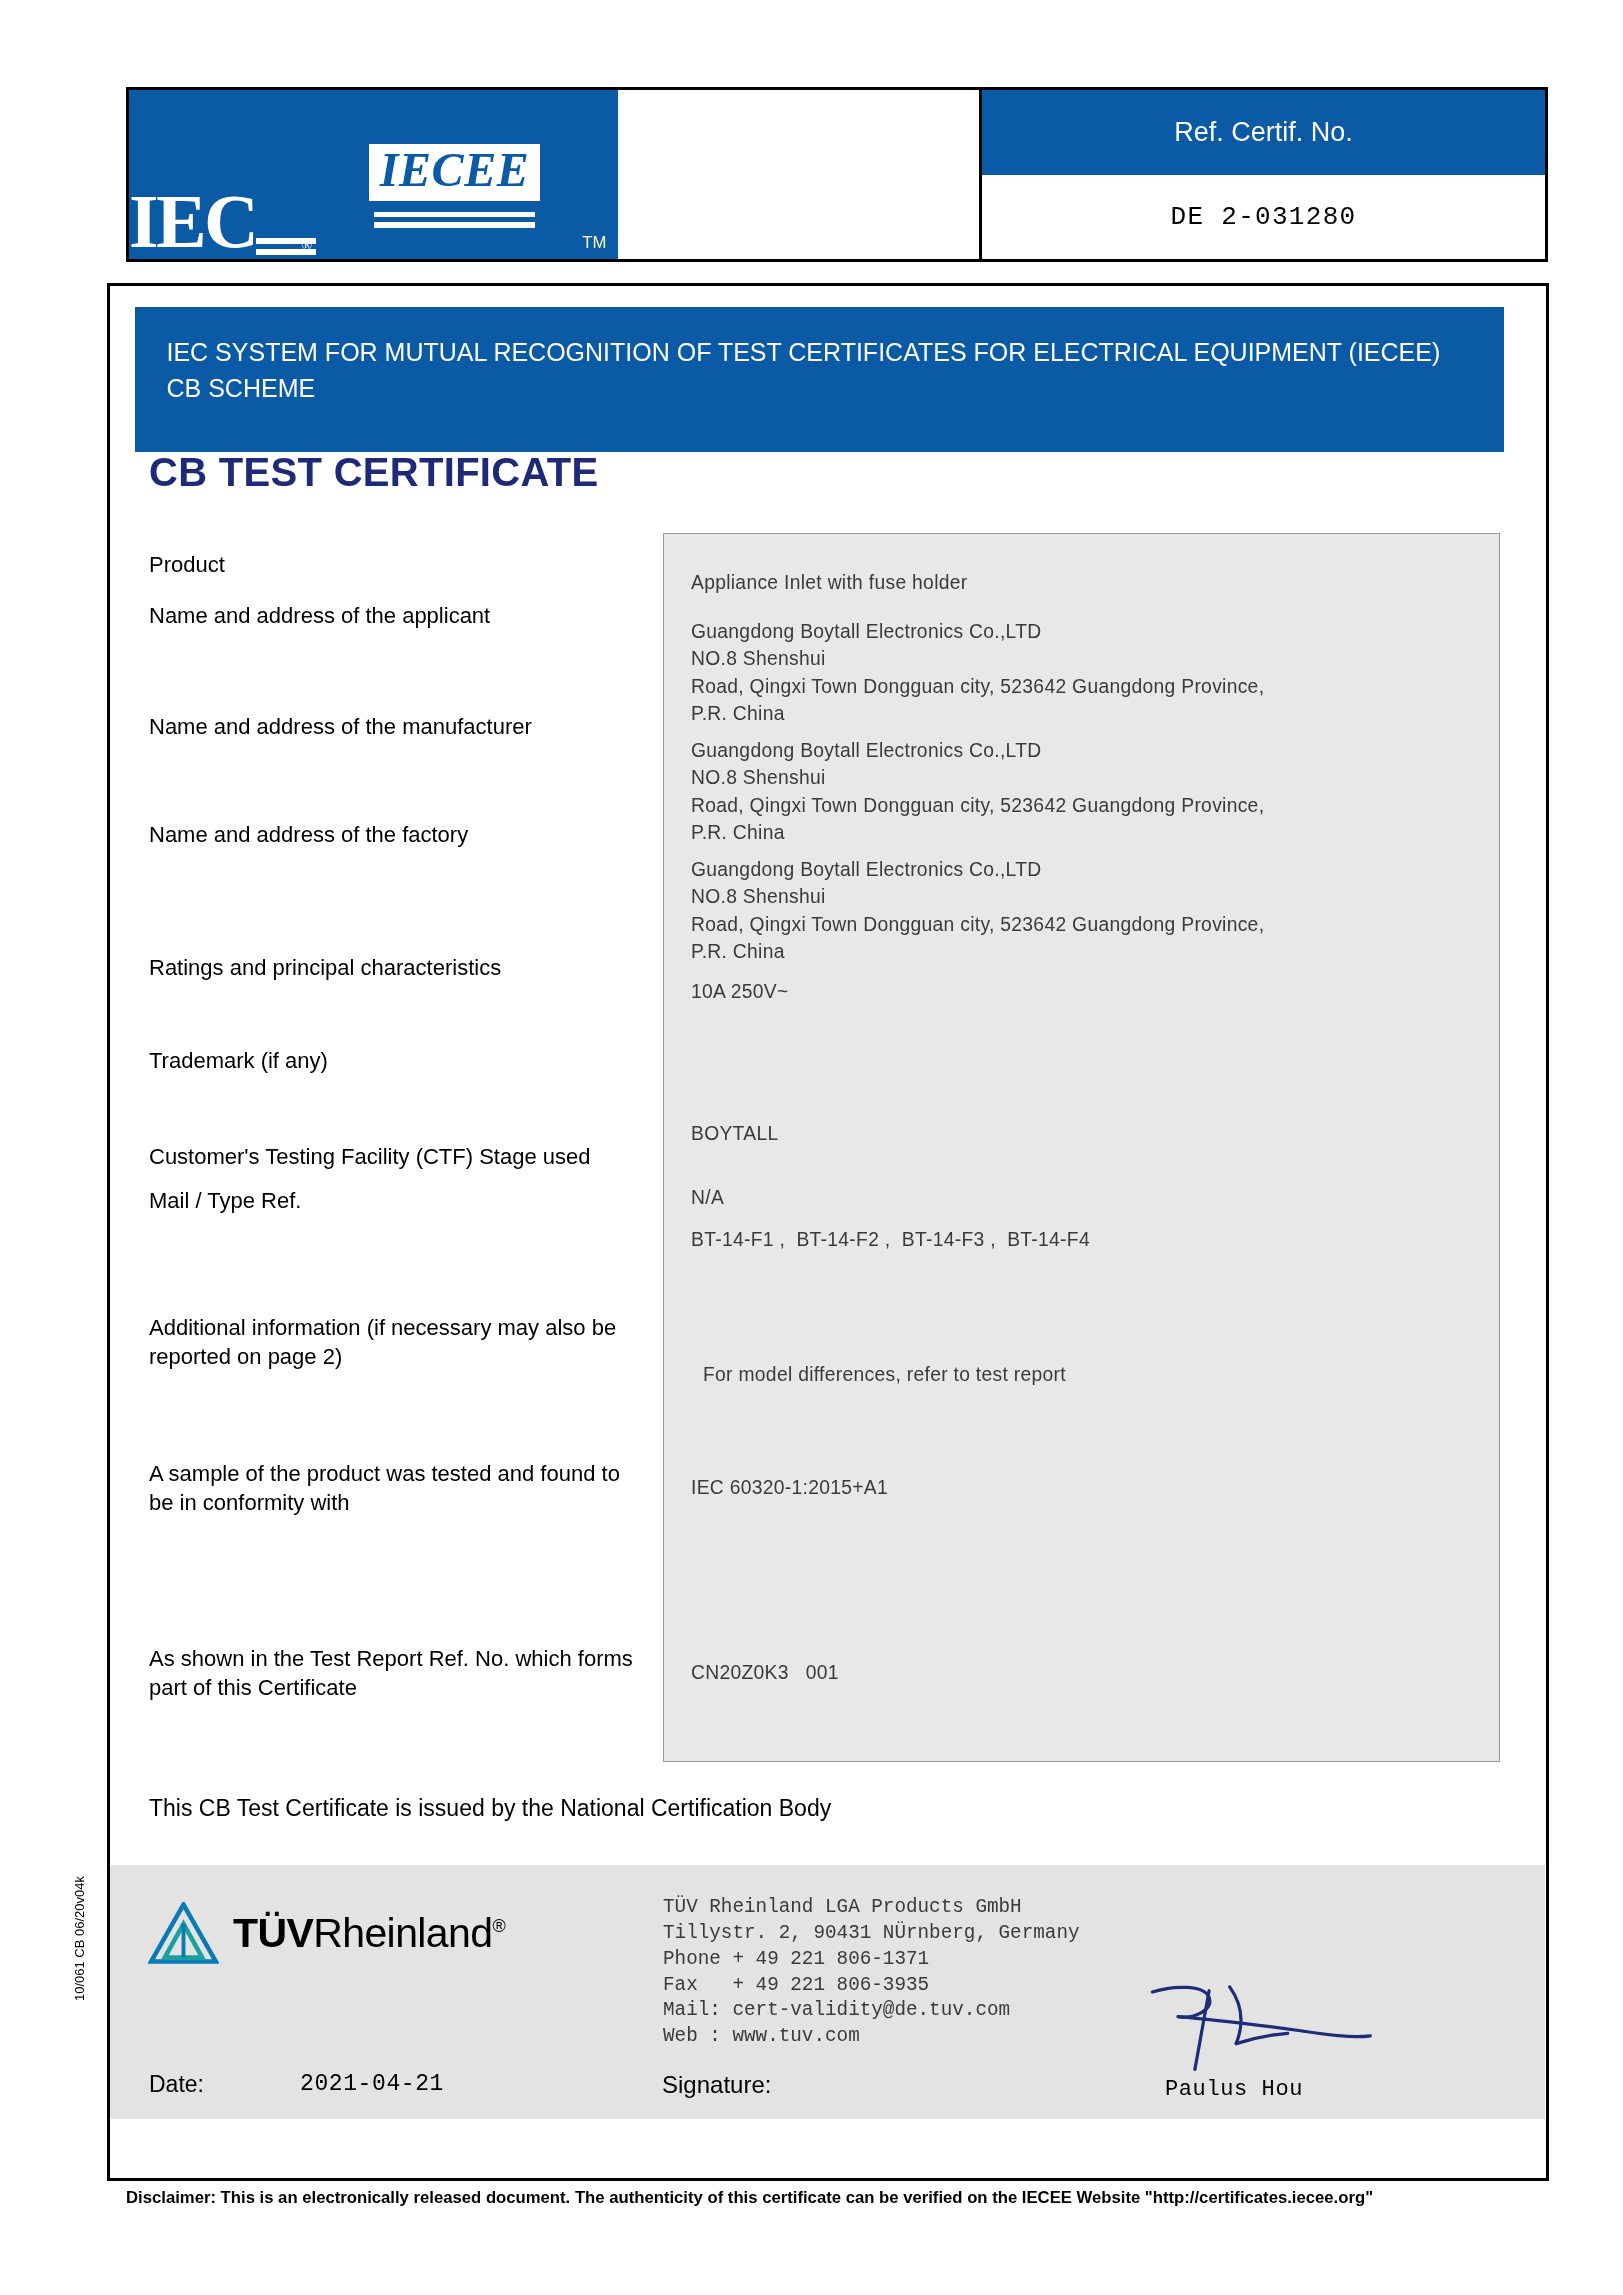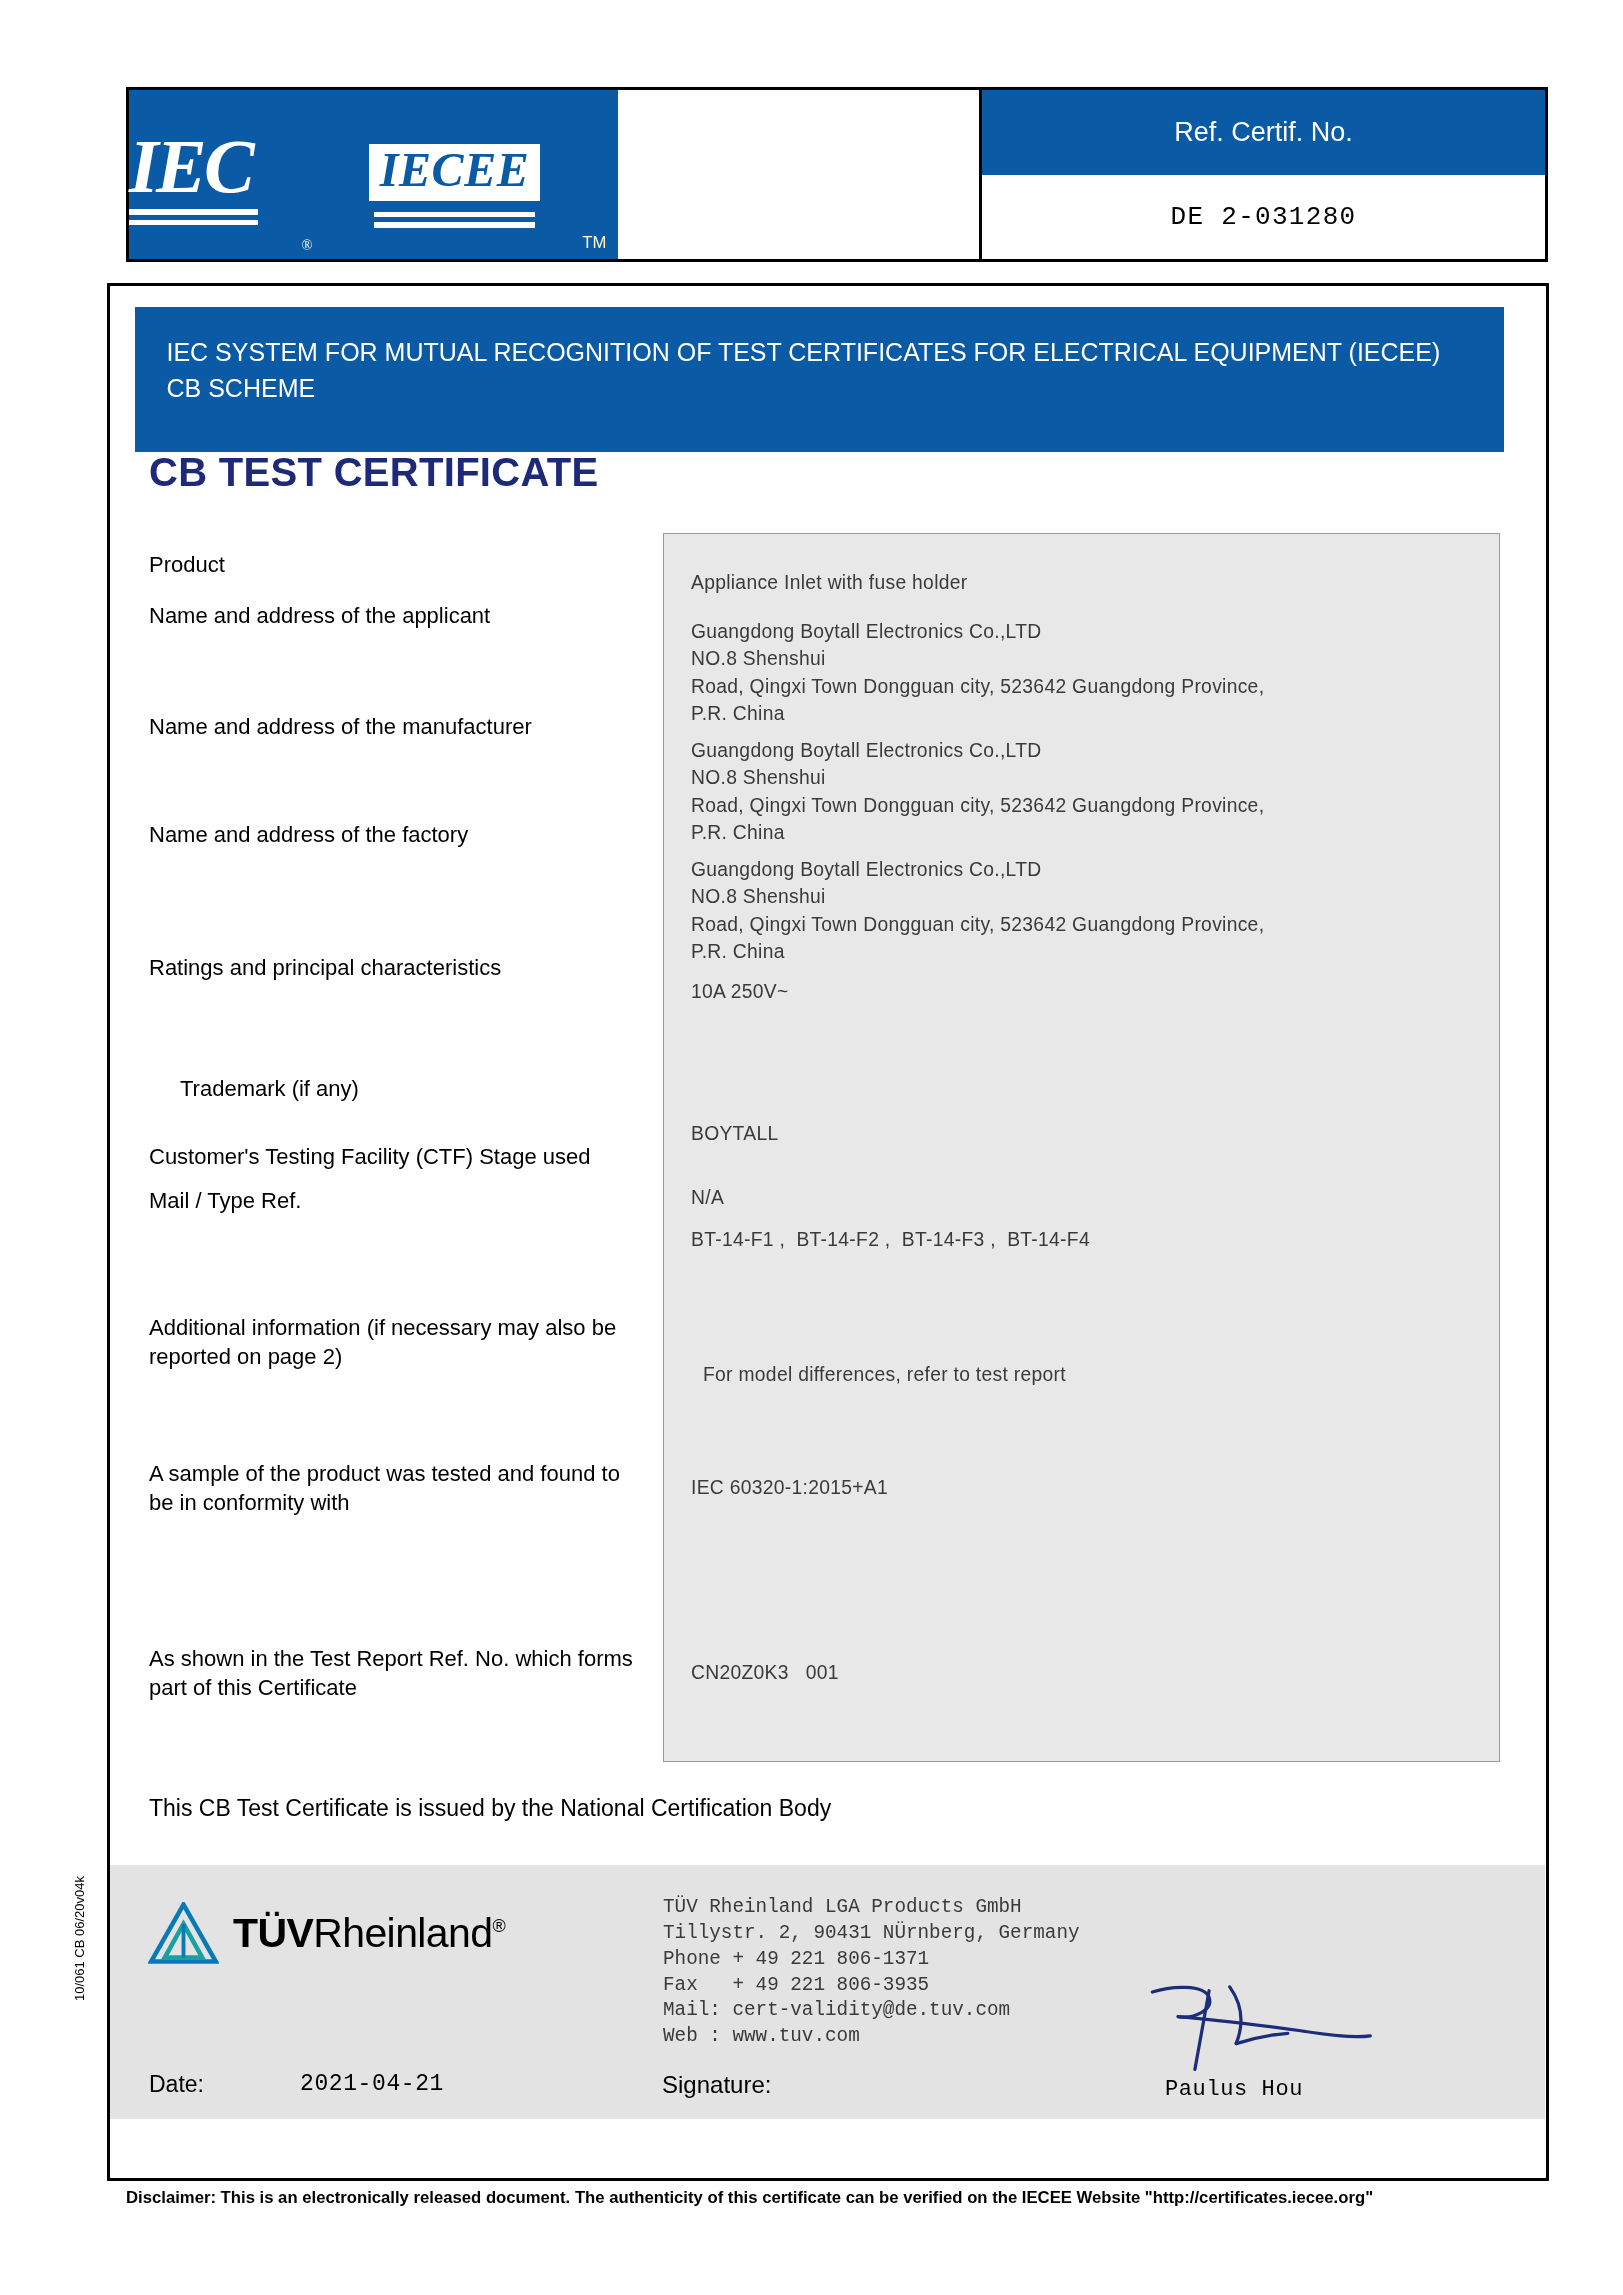--- a/index.html
+++ b/index.html
@@ -50,24 +50,23 @@
     background: #0b5aa6;
     display: flex;
     align-items: center;
     position: relative;
   }
   .iec-logo {
     position: relative;
     width: 187px;
     height: 100%;
     display: flex;
-    align-items: flex-start;
+    align-items: flex-end;
     justify-content: center;
-    flex-direction: column;
-    font-style: italic;
+    flex-direction: row;
   }
   .iec-text {
     color: #fff;
     font-family: "Liberation Serif", serif;
     font-weight: bold;
     font-size: 76px;
     letter-spacing: -2.6px;
     line-height: 1;
     margin-top: 9px;
   }
@@ -376,21 +375,21 @@
   </div>
 
   <div class="cb-title">CB TEST CERTIFICATE</div>
 
   <div class="labels-col">
     <div class="label-item" style="top:0px;">Product</div>
     <div class="label-item" style="top:51px;">Name and address of the applicant</div>
     <div class="label-item" style="top:162px;">Name and address of the manufacturer</div>
     <div class="label-item" style="top:270px;">Name and address of the factory</div>
     <div class="label-item" style="top:403px;">Ratings and principal characteristics</div>
-    <div class="label-item" style="top:524px;margin-left:31px;">Trademark (if any)</div>
+    <div class="label-item" style="top:496px;">Trademark (if any)</div>
     <div class="label-item" style="top:592px;width:515px;">Customer's Testing Facility (CTF) Stage used</div>
     <div class="label-item" style="top:636px;">Mail / Type Ref.</div>
     <div class="label-item" style="top:763px;width:489px;">Additional information (if necessary may also be reported on page 2)</div>
     <div class="label-item" style="top:909px;width:476px;">A sample of the product was tested and found to be in conformity with</div>
     <div class="label-item" style="top:1094px;width:489px;">As shown in the Test Report Ref. No. which forms part of this Certificate</div>
   </div>
 
   <div class="values-box">
     <div class="value-item" style="left:27px; top:35px;">Appliance Inlet with fuse holder</div>
     <div class="value-item" style="left:27px; top:84px;">Guangdong Boytall Electronics Co.,LTD

